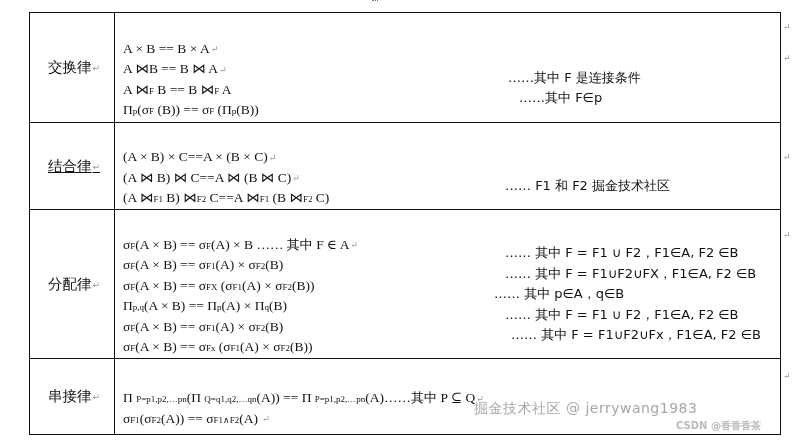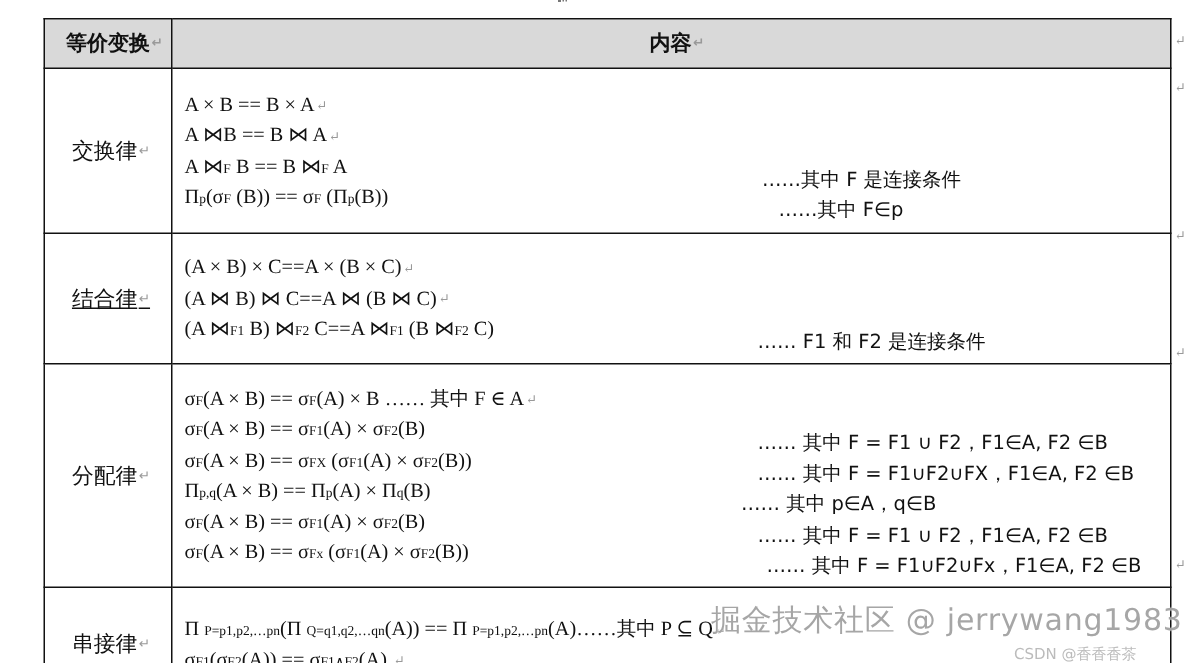--- a/index.html
+++ b/index.html
@@ -13,47 +13,43 @@
   col.c1 { width:85px; } col.c2 { width:666px; }
   th { background:#d9d9d9; height:32px; font-family:"DejaVu Sans","Liberation Sans",sans-serif;
        font-weight:bold; font-size:14px; text-align:left; }
   th.h1 { padding-left:14px !important; }
   th.h2 { padding-left:318px !important; }
   .law { font-family:"DejaVu Sans","Liberation Sans",sans-serif; font-size:14.5px;
          text-align:center; padding-left:4px !important; }
   .pm { color:#999; font-size:9px; vertical-align:middle; margin-left:1px; }
   .content { position:relative; padding:4px 0 4px 8px !important; }
   .line { position:relative; height:20.5px; line-height:20.5px; font-size:13.5px; white-space:nowrap; }
-  .left { position:absolute; left:0; top:0;text-align:center; }
-  .right { position:absolute; top:0;margin-top:10px; }
+  .left { position:absolute; left:0; top:12px;text-align:center; }
+  .right { position:absolute; top:0; }
   .cn { font-family:"DejaVu Sans","Liberation Sans",sans-serif; font-size:13px; }
   sub, .sb { font-size:9px; }
   .r1 td { height:101px; } .r2 td { height:78px;text-decoration:underline; } .r3 td { height:140px; } .r4 td { height:67px; }
   .outmark { position:absolute; left:783px; color:#999; font-size:9px; }
   .wm { position:absolute; left:474px; top:400px; font-family:"DejaVu Sans",sans-serif;
-        font-size:20px; color:rgba(150,150,150,0.85); letter-spacing:0.5px;
+        font-size:14px; color:rgba(150,150,150,0.85); letter-spacing:0.5px;
         text-shadow:0 0 1px #fff; white-space:nowrap; }
-  .wm2 { position:absolute; left:676px; top:429px; font-family:"DejaVu Sans",sans-serif;
-         font-size:10px; color:rgba(170,170,170,0.8); white-space:nowrap; }
+  .wm2 { position:absolute; left:676px; top:419px; font-family:"DejaVu Sans",sans-serif;
+         font-size:10px; color:rgba(170,170,170,0.8); white-space:nowrap;font-weight:bold; }
 </style>
 </head>
 <body>
 
 <div class="topmark"></div>
 
 <table class="eq">
   <colgroup>
       <col class="c1">
       <col class="c2">
     </colgroup>
   <tbody>
-      <tr>
-    <th class="h1"><span>等价变换</span><span class="pm">↵</span></th>
-    <th class="h2"><span>内容</span><span class="pm">↵</span></th>
-  </tr>
 
   <tr class="r1">
     <td class="law"><span>交换律</span><span class="pm">↵</span></td>
     <td class="content">
       <div class="line">
             <span class="left">A × B == B × A<span class="pm">↵</span></span>
           </div>
       <div class="line">
             <span class="left">A ⋈B == B ⋈ A<span class="pm">↵</span></span>
           </div>
@@ -72,21 +68,21 @@
     <td class="law"><span>结合律</span><span class="pm">↵</span></td>
     <td class="content">
       <div class="line">
             <span class="left">(A × B) × C==A × (B × C)<span class="pm">↵</span></span>
           </div>
       <div class="line">
             <span class="left">(A ⋈ B) ⋈ C==A ⋈ (B ⋈ C)<span class="pm">↵</span></span>
           </div>
       <div class="line">
             <span class="left">(A ⋈<span class="sb">F1</span> B) ⋈<span class="sb">F2</span> C==A ⋈<span class="sb">F1</span> (B ⋈<span class="sb">F2</span> C)</span>
-            <span class="right cn" style="left:382px">…… F1 和 F2 是连接条件</span>
+            <span class="right cn" style="left:382px">…… F1 和 F2 掘金技术社区</span>
           </div>
     </td>
   </tr>
 
   <tr class="r3">
     <td class="law"><span>分配律</span><span class="pm">↵</span></td>
     <td class="content">
       <div class="line">
             <span class="left">σ<span class="sb">F</span>(A × B) == σ<span class="sb">F</span>(A) × B …… <span class="cn">其中</span> F ∈ A<span class="pm">↵</span></span>
           </div>

